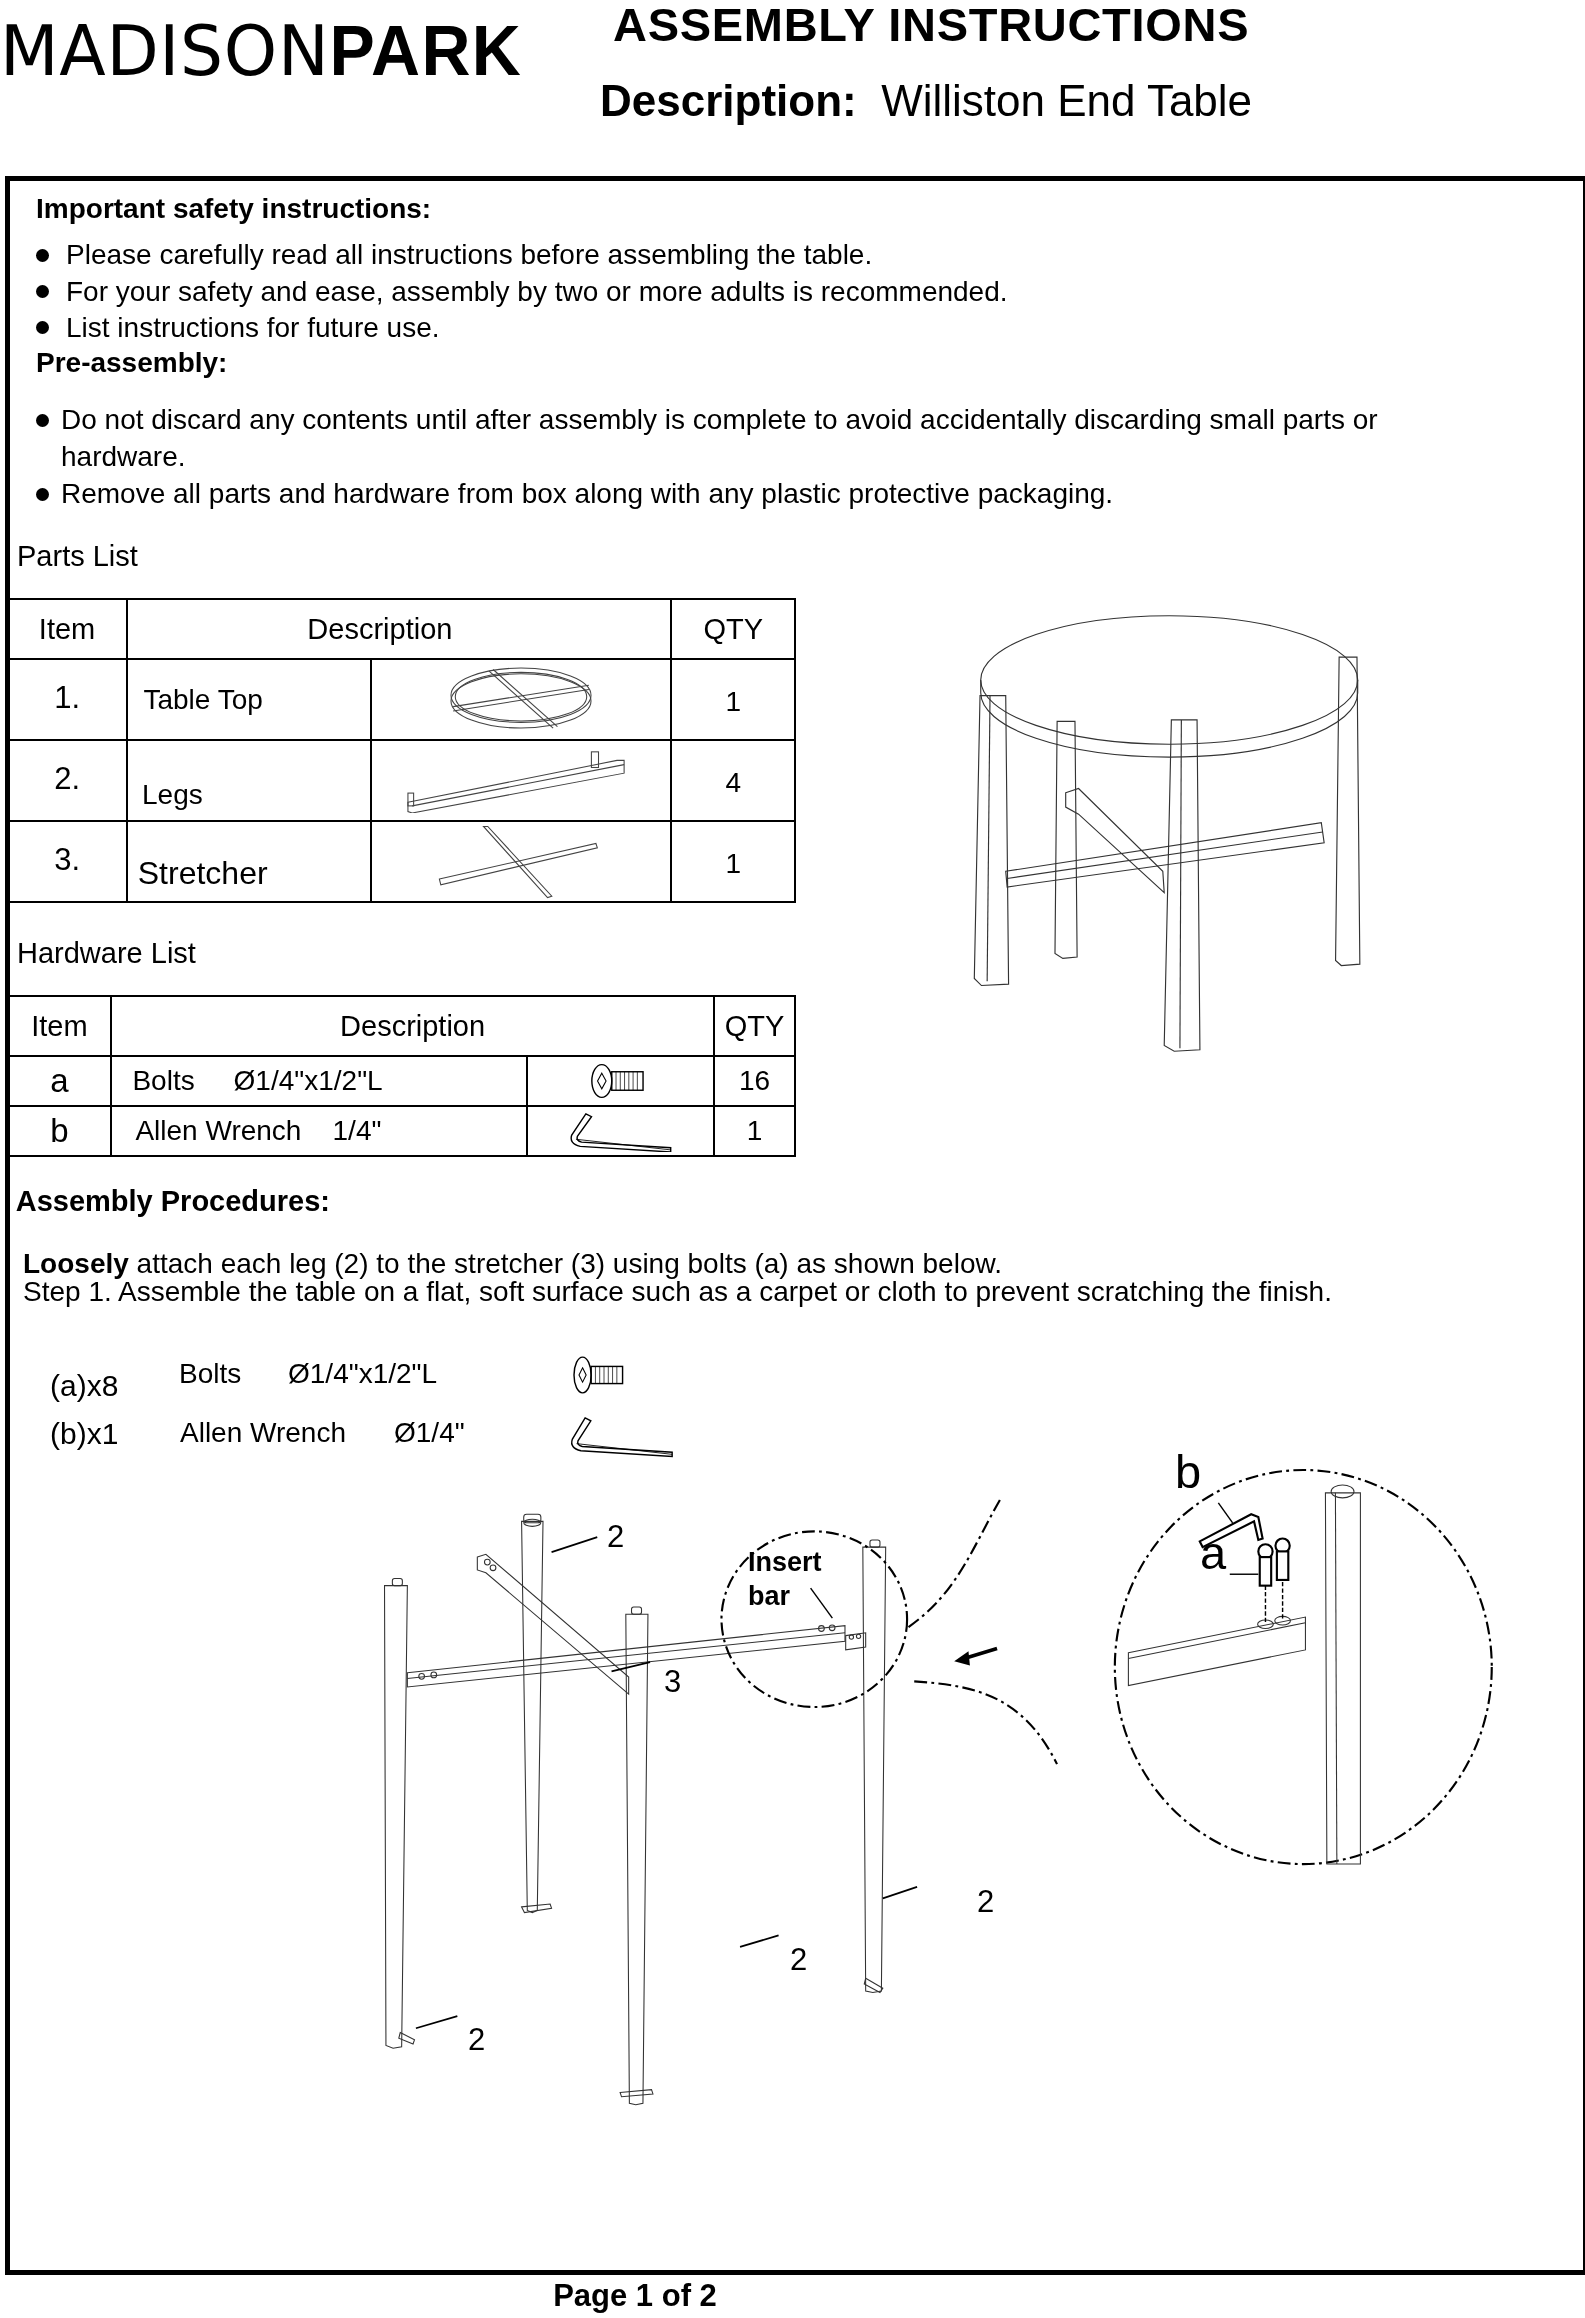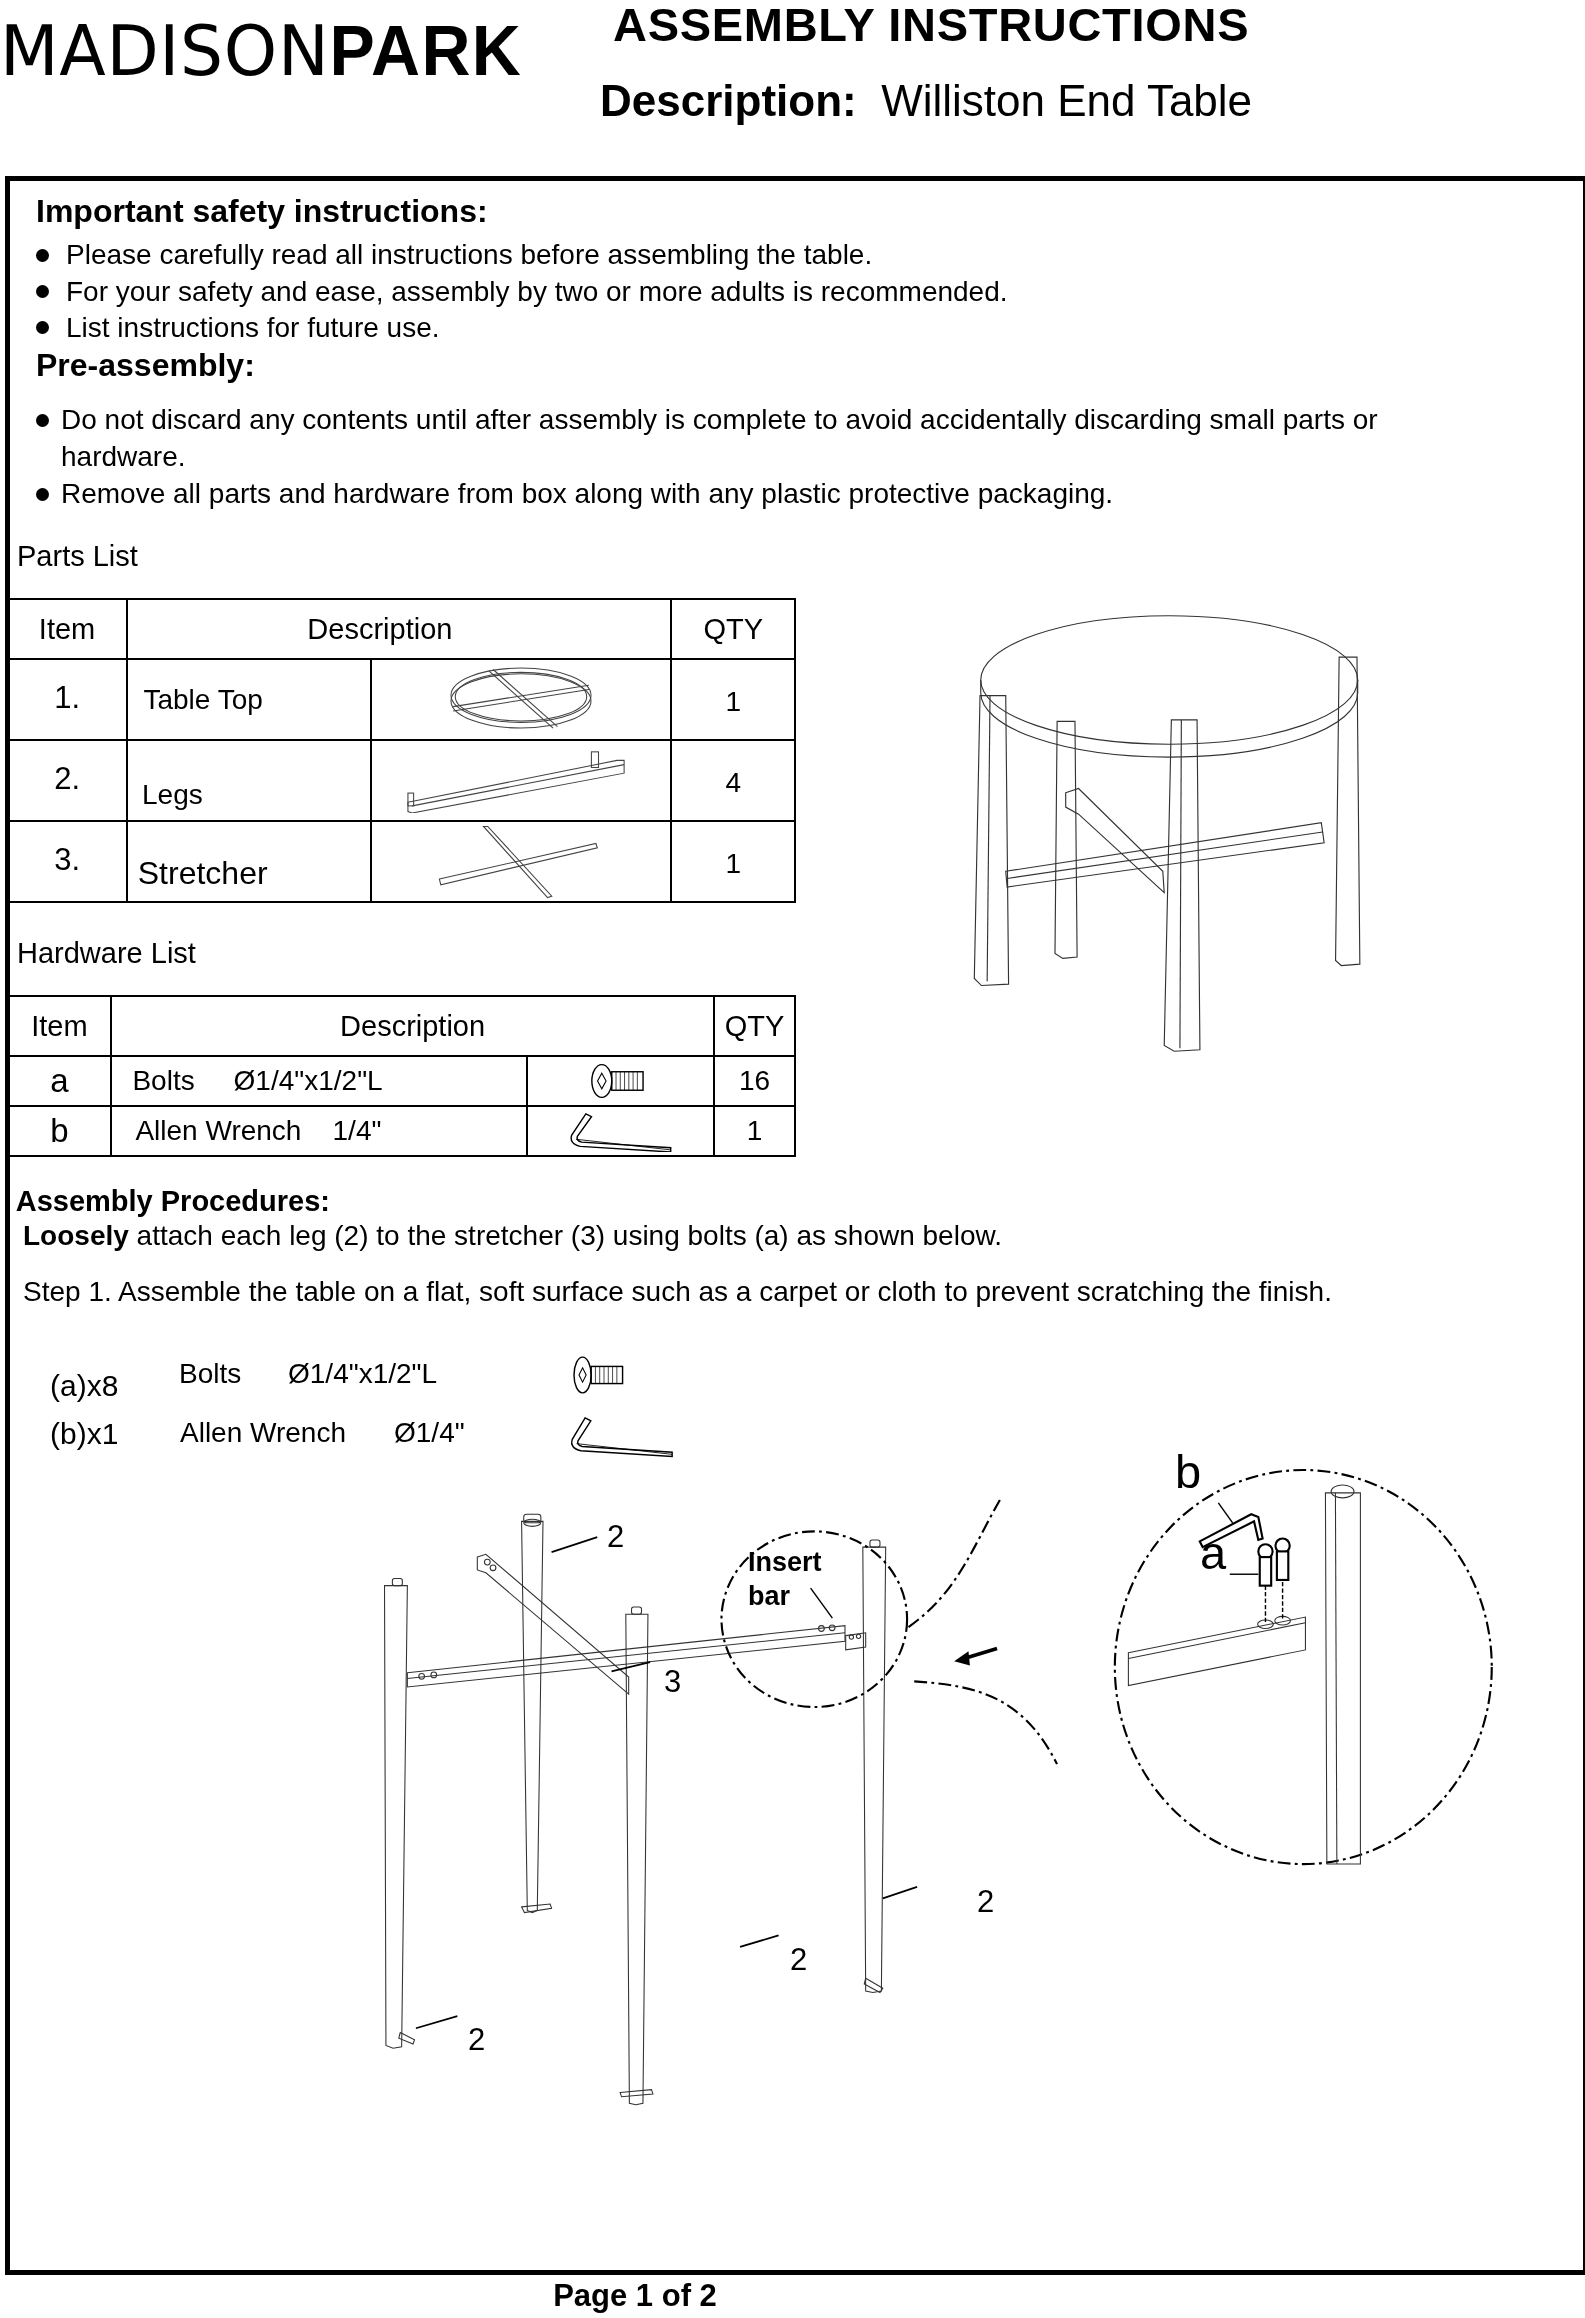--- a/index.html
+++ b/index.html
@@ -9,21 +9,21 @@
   
   .brand { left:0; top:15.7px; font-size:70px; line-height:1; letter-spacing:1.4px; white-space:nowrap; transform:scaleX(0.97); transform-origin:left top; }
   .brand .light { font-weight:300; font-family:"DejaVu Sans", sans-serif; font-weight:normal; letter-spacing:0.7px; }
   .brand .bold { font-weight:bold; font-family:"Liberation Sans", sans-serif; }
   .doc-title { left:613px; top:-2.9px; font-size:47px; font-weight:bold; white-space:nowrap; letter-spacing:0.7px; }
   .desc-line { left:600px; top:76px; font-size:44px; white-space:nowrap; }
   .desc-line .lbl { font-weight:bold; }
   
   .frame { left:5px; top:176px; width:1573px; height:2089px; border:5px solid #000; box-sizing:content-box; }
   
-  .h-bold { font-weight:bold; font-size:32px; white-space:nowrap; }
+  .h-bold { font-weight:bold; font-size:28px; white-space:nowrap; }
   .txt { font-size:28px; white-space:nowrap; }
   .bullet { position:absolute; width:13px; height:13px; border-radius:50%; background:#000; }
   .sec-title { font-size:29px; white-space:nowrap; }
   
   table.grid { position:absolute; border-collapse:collapse; }
   table.grid td { border:2.9px solid #000; padding:0; font-size:29px; vertical-align:middle; }
   .c { text-align:center; }
   .pic svg { display:block; margin:0 auto; }
   .callout { font-size:31px; position:absolute; white-space:nowrap; }
   .footer { left:0; width:1270px; top:2278px; text-align:center; font-size:31px; font-weight:bold; }
@@ -180,21 +180,21 @@
     <g>
       <polygon points="78,380 520,312 524,340 80,402"></polygon>
         <line x1="80" y1="390" x2="522" y2="325"></line>
       <polygon points="162,270 180,264 298,380 300,410 180,300 162,290"></polygon>
     </g>
   </g>
 </svg>
 
 <div class="abs h-bold" style="left:15.7px;top:1185px;font-size:29px;">Assembly Procedures:</div>
 <div class="abs txt" style="left:23px;top:1239px;margin-top:37px;">Step 1.  Assemble the table on a flat, soft surface such as a carpet or cloth to prevent scratching the finish.</div>
-<div class="abs txt" style="left:23px;top:1220px;"><b>Loosely</b><span> attach each leg (2) to the stretcher (3) using bolts (a) as shown below.</span></div>
+<div class="abs txt" style="left:23px;top:1248px;"><b>Loosely</b><span> attach each leg (2) to the stretcher (3) using bolts (a) as shown below.</span></div>
 
 <div class="abs txt" style="left:50px;top:1357px;font-size:30px;margin-top:12px;">(a)x8</div>
 <div class="abs txt" style="left:179px;top:1358px;">Bolts</div>
 <div class="abs txt" style="left:288px;top:1358px;">Ø1/4"x1/2"L</div>
 <svg class="abs" style="left:571px;top:1355px;" width="66" height="40" viewBox="0 0 92 56">
     <g fill="none" stroke="#000" stroke-width="2">
   <ellipse cx="16" cy="28" rx="12" ry="25"></ellipse>
       <path d="M16 18 L21 28 L16 38 L11 28 Z" stroke-width="1.5"></path>
   <rect x="28" y="16" width="44" height="24"></rect>
   <g stroke-width="1">

